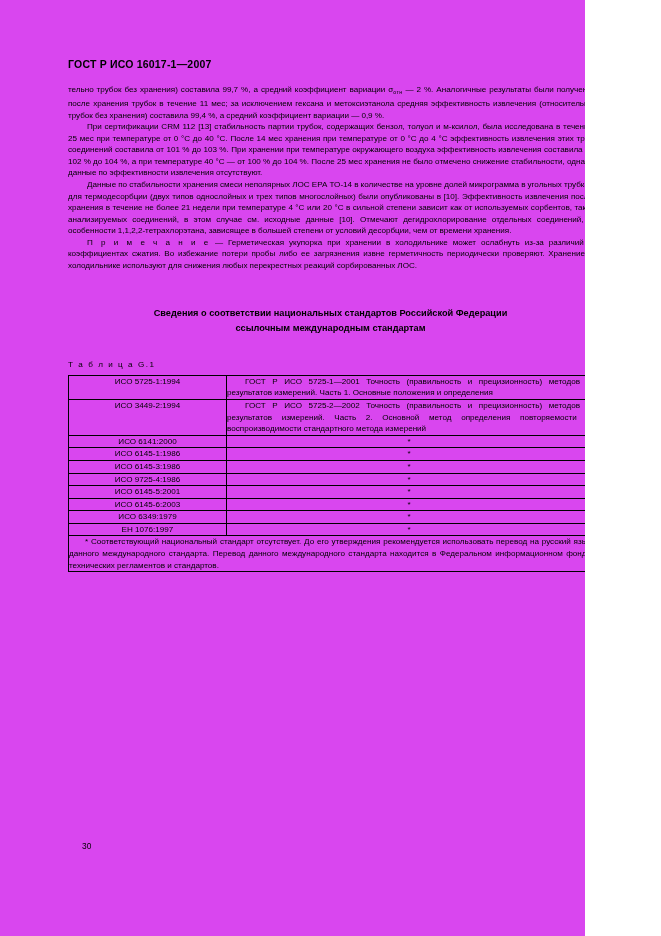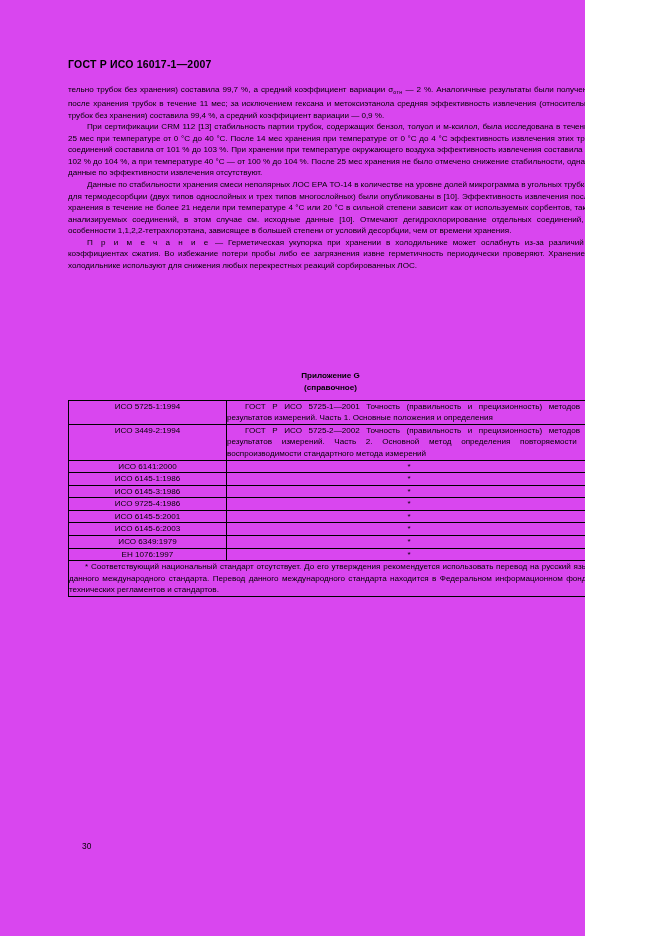--- a/index.html
+++ b/index.html
@@ -145,26 +145,27 @@
     <div class="running-head">ГОСТ Р ИСО 16017-1—2007</div>
 
     <p class="body-text first-para"><span>тельно трубок без хранения) составила 99,7 %, а средний коэффициент вариации σ</span><sub class="sigma-sub">отн</sub><span> — 2 %. Аналогичные результаты были получены после хранения трубок в течение 11 мес; за исключением гексана и метоксиэтанола средняя эффективность извлечения (относительно трубок без хранения) составила 99,4 %, а средний коэффициент вариации — 0,9 %.</span></p>
 
     <p class="body-text indent">При сертификации CRM 112 [13] стабильность партии трубок, содержащих бензол, толуол и м-ксилол, была исследована в течение 25 мес при температуре от 0 °С до 40 °С. После 14 мес хранения при температуре от 0 °С до 4 °С эффективность извлечения этих трех соединений составила от 101 % до 103 %. При хранении при температуре окружающего воздуха эффективность извлечения составила от 102 % до 104 %, а при температуре 40 °С — от 100 % до 104 %. После 25 мес хранения не было отмечено снижение стабильности, однако данные по эффективности извлечения отсутствуют.</p>
 
     <p class="body-text indent">Данные по стабильности хранения смеси неполярных ЛОС ЕРА ТО-14 в количестве на уровне долей микрограмма в угольных трубках для термодесорбции (двух типов однослойных и трех типов многослойных) были опубликованы в [10]. Эффективность извлечения после хранения в течение не более 21 недели при температуре 4 °С или 20 °С в сильной степени зависит как от используемых сорбентов, так и анализируемых соединений, в этом случае см. исходные данные [10]. Отмечают дегидрохлорирование отдельных соединений, в особенности 1,1,2,2-тетрахлорэтана, зависящее в большей степени от условий десорбции, чем от времени хранения.</p>
 
     <p class="body-text indent"><span class="note-label">П р и м е ч а н и е</span><span> — Герметическая укупорка при хранении в холодильнике может ослабнуть из-за различий в коэффициентах сжатия. Во избежание потери пробы либо ее загрязнения извне герметичность периодически проверяют. Хранение в холодильнике используют для снижения любых перекрестных реакций сорбированных ЛОС.</span></p>
 
-    <div class="appendix-block">
-      <div>Приложение G</div>
-      <div>(справочное)</div>
+
+    <div class="doc-title">
+      <div>Сведения о соответствии национальных стандартов Российской Федерации</div>
+      <div>ссылочным международным стандартам</div>
     </div>
 
-
+    <div class="table-caption">Т а б л и ц а  G.1</div>
 
     <table class="gtable">
       <tbody>
 
         <tr>
           <td class="col-left">ИСО 5725-1:1994</td>
           <td class="col-right">
             <p class="cell-para">ГОСТ Р ИСО 5725-1—2001 Точность (правильность и прецизионность) методов и результатов измерений. Часть 1. Основные положения и определения</p>
           </td>
         </tr>

